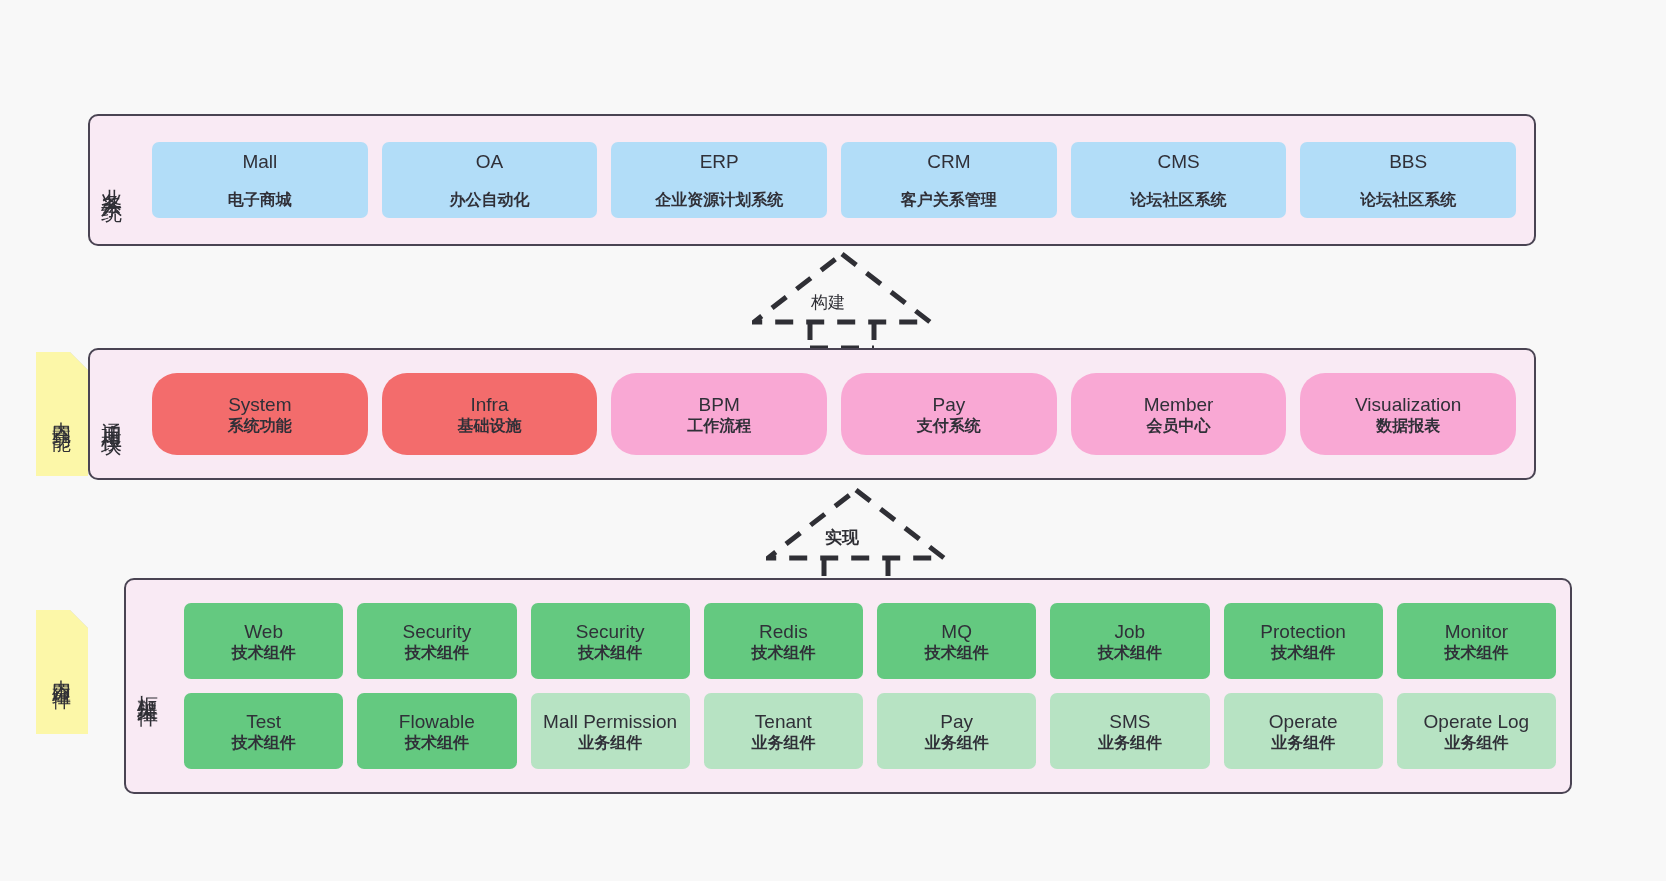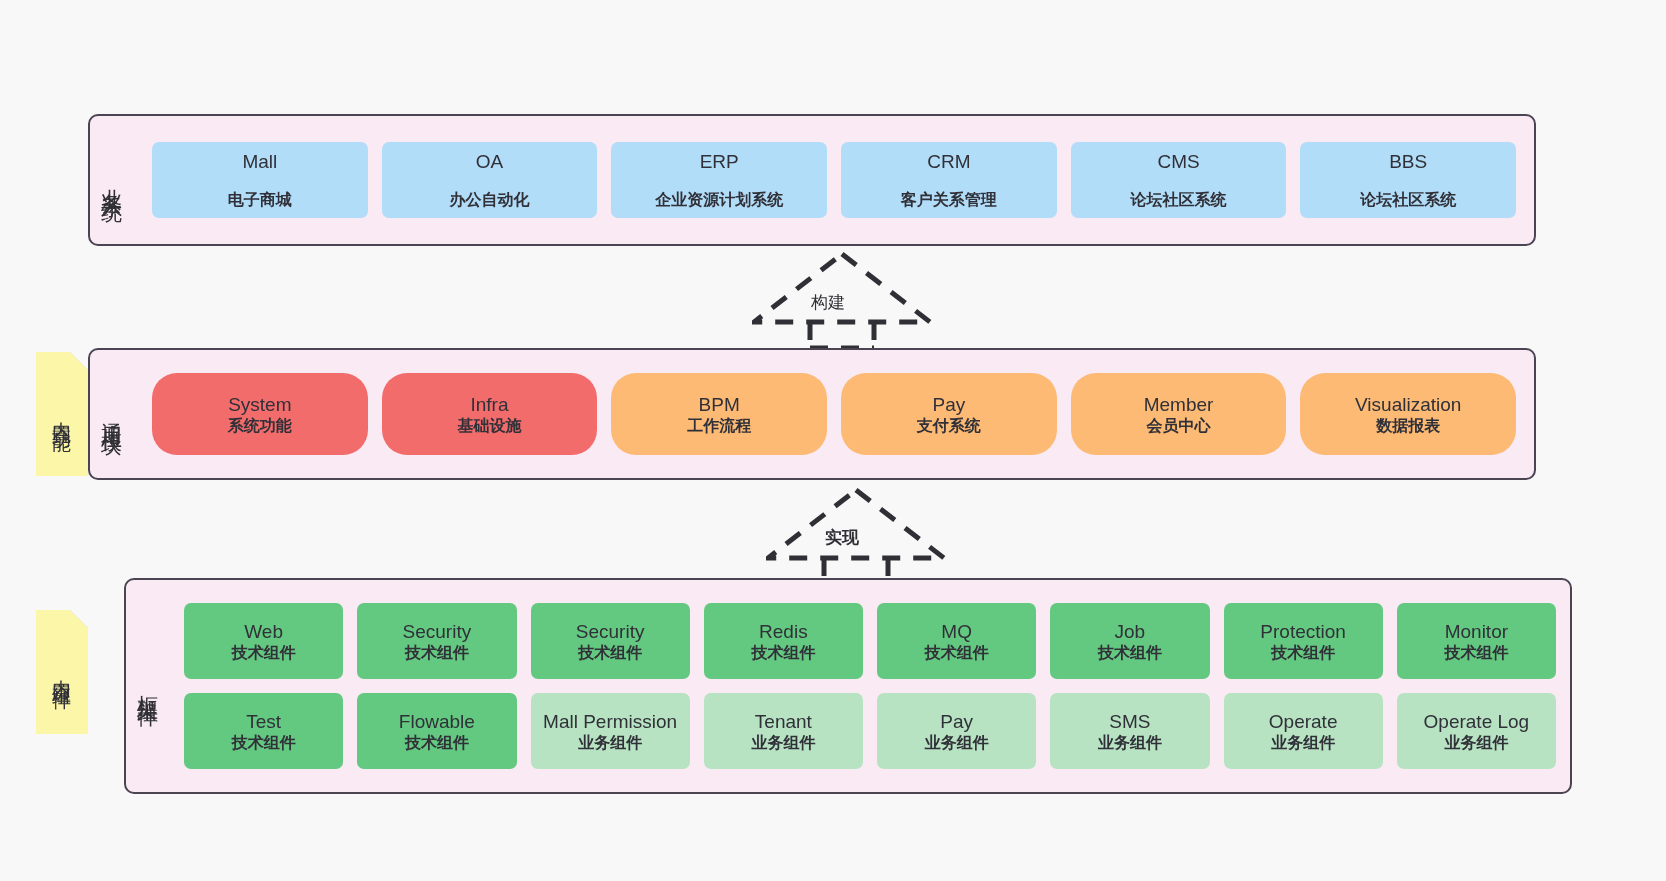--- a/index.html
+++ b/index.html
@@ -69,21 +69,21 @@
     color: #303038;
     line-height: 1.22;
     padding: 6px 4px;
     box-sizing: border-box;
   }
   .card .t-en { font-size: 19px; }
   .card .t-cn { font-size: 16px; font-weight: bold; }
 
   .c-blue       { background: #b2ddf8; }
   .c-red        { background: #f36c6c; }
-  .c-lightred   { background: #fdba74; }
+  .c-lightred   { background: #f9a8d4; }
   .c-green      { background: #64c980; }
   .c-lightgreen { background: #b7e3c3; }
 
   
   #layer-business  { left: 88px;  top: 114px; width: 1448px; height: 132px; }
   #layer-common    { left: 88px;  top: 348px; width: 1448px; height: 132px; }
   #layer-framework { left: 88px;  top: 578px; width: 1448px; height: 216px; margin-left: 36px; }
 
   #layer-business  .layer-body { padding: 0 18px; }
   #layer-business  .card { height: 76px; gap: 17px; }

